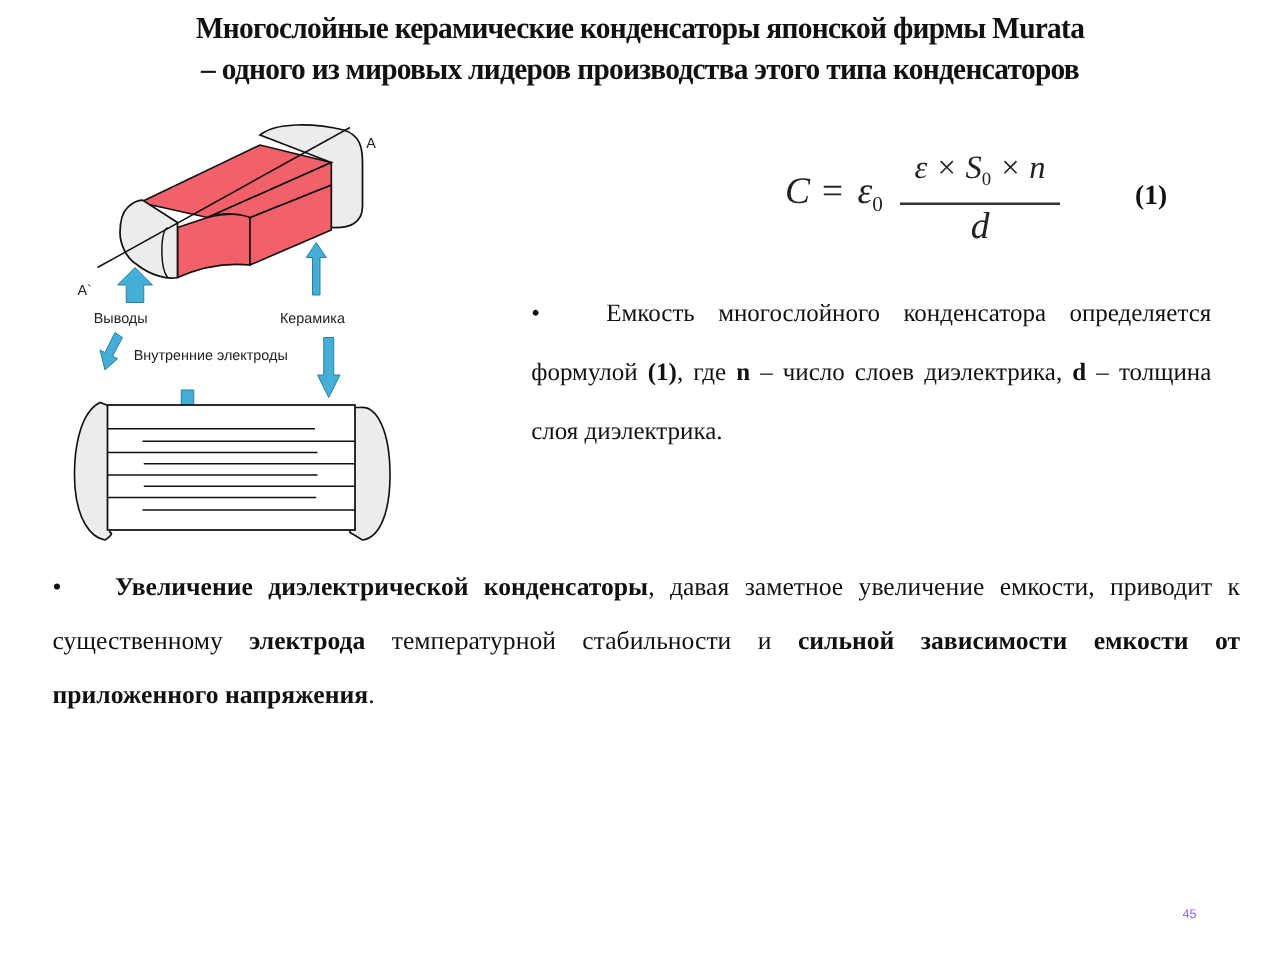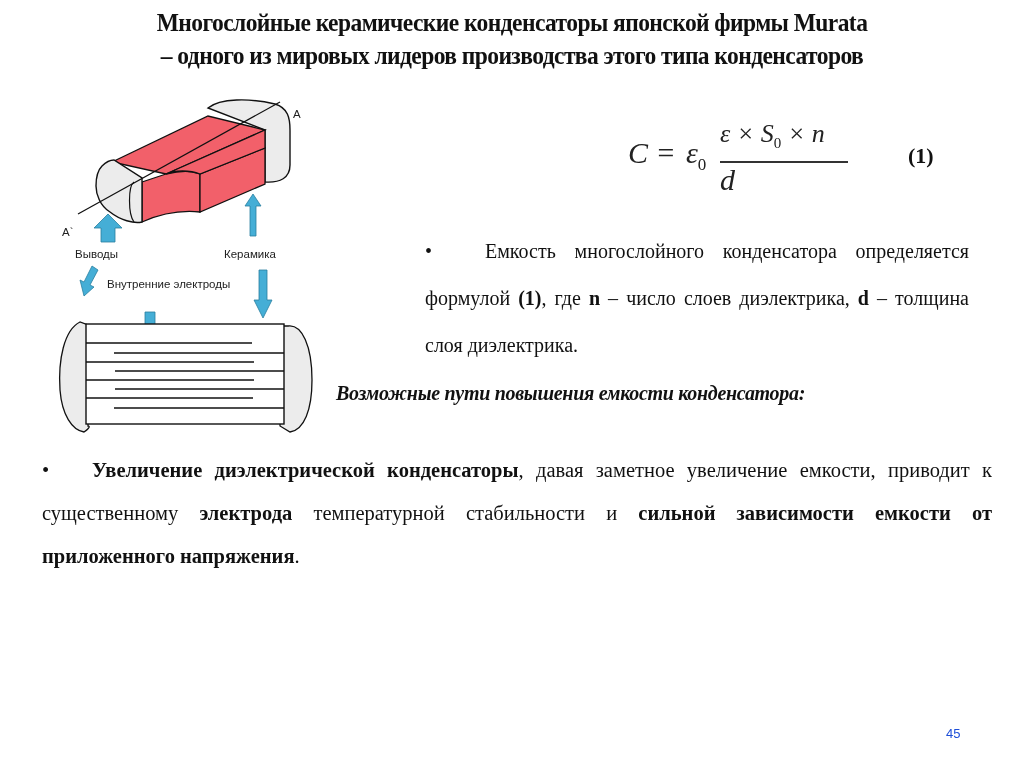--- a/index.html
+++ b/index.html
@@ -8,39 +8,39 @@
   .slide { position: absolute; left: 0; top: 0; width: 1024px; height: 592px; background: #fff; }
   .title { position: absolute; left: 30px; top: 6px; width: 964px; text-align: center;
            font-family: "Liberation Serif", serif; font-weight: bold; font-size: 24.5px;
            line-height: 33px; letter-spacing: -0.6px; transform: scaleX(0.96); transform-origin: center top; }
   .diagram { position: absolute; left: 50px; top: 90px; width: 290px; height: 350px; }
   .formula { position: absolute; left: 628px; top: 118px; width: 340px; height: 80px;
              font-family: "Liberation Serif", serif; font-style: italic; color: #222; }
   .formula .lhs { position: absolute; left: 0; top: 18px; font-size: 30px; }
   .formula .eps0 { position: absolute; left: 58px; top: 18px; font-size: 30px; }
   .formula .eps0 sub { font-size: 17px; font-style: normal; }
-  .formula .frac { position: absolute; left: 92px; top: 0; width: 128px; }
+  .formula .frac { position: absolute; left: 92px; top: 0; width: 128px; text-align: center; }
   .formula .num { font-size: 26px; line-height: 32px; white-space: nowrap; }
   .formula .num sub { font-size: 15px; font-style: normal; }
   .formula .bar { height: 2px; background: #333; margin: 2px 0 2px 0; }
   .formula .den { font-size: 30px; line-height: 30px; }
   .eqnum { position: absolute; left: 908px; top: 143px; font-size: 22px; font-weight: bold;
            font-family: "Liberation Serif", serif; }
   .para1 { position: absolute; left: 425px; top: 228px; width: 544px; font-size: 20px; line-height: 47px;
            text-align: justify; text-align-last: left; }
   .para1 .bul { display: inline-block; width: 60px; }
   .subhead { position: absolute; left: 336px; top: 382px; font-size: 20px; font-weight: bold; font-style: italic;
              font-family: "Liberation Serif", serif; letter-spacing: -0.3px; }
   .bullets { position: absolute; left: 42px; top: 449px; width: 950px; }
   .bullets .item { font-size: 20.5px; line-height: 43px; text-align: justify; text-align-last: left; margin-bottom: 0; }
   .bullets .item + .item { margin-top: 0px; }
   .bullets .bul { display: inline-block; width: 50px; }
   .bold { font-weight: bold; }
   .page-num { position: absolute; left: 946px; top: 726px; font-family: "Liberation Sans", sans-serif;
-              font-size: 13px; color: #1d4ed8; }
+              font-size: 10px; color: #8b5cf6; }
   .lbl { font-family: "Liberation Sans", "DejaVu Sans", sans-serif; font-size: 11.5px; fill: #222; }
 </style>
 </head>
 <body>
 
 <div class="slide">
 
   <div class="title">
     <div>Многослойные керамические конденсаторы японской фирмы Murata</div>
     <div>– одного из мировых лидеров производства этого типа конденсаторов</div>
@@ -99,20 +99,19 @@
     <div class="frac">
       <div class="num"><span>ε × S</span><sub>0</sub><span> × n</span></div>
       <div class="bar"></div>
       <div class="den">d</div>
     </div>
   </div>
   <div class="eqnum">(1)</div>
 
   <div class="para1"><span class="bul">•</span><span>Емкость многослойного конденсатора определяется формулой </span><span class="bold">(1)</span><span>, где </span><span class="bold">n</span><span> – число слоев диэлектрика, </span><span class="bold">d</span><span> – толщина слоя диэлектрика.</span></div>
 
-  <div class="subhead">Возможные пути повышения емкости конденсатора:</div>
 
   <div class="bullets">
     <div class="item"><span class="bul">•</span><span class="bold">Увеличение диэлектрической конденсаторы</span><span>, давая заметное увеличение емкости, приводит к существенному </span><span class="bold">электрода</span><span> температурной стабильности и </span><span class="bold">сильной зависимости емкости от приложенного напряжения</span><span>.</span></div>
   </div>
 
   <div class="page-num">45</div>
 </div>
 
 </body></html>

